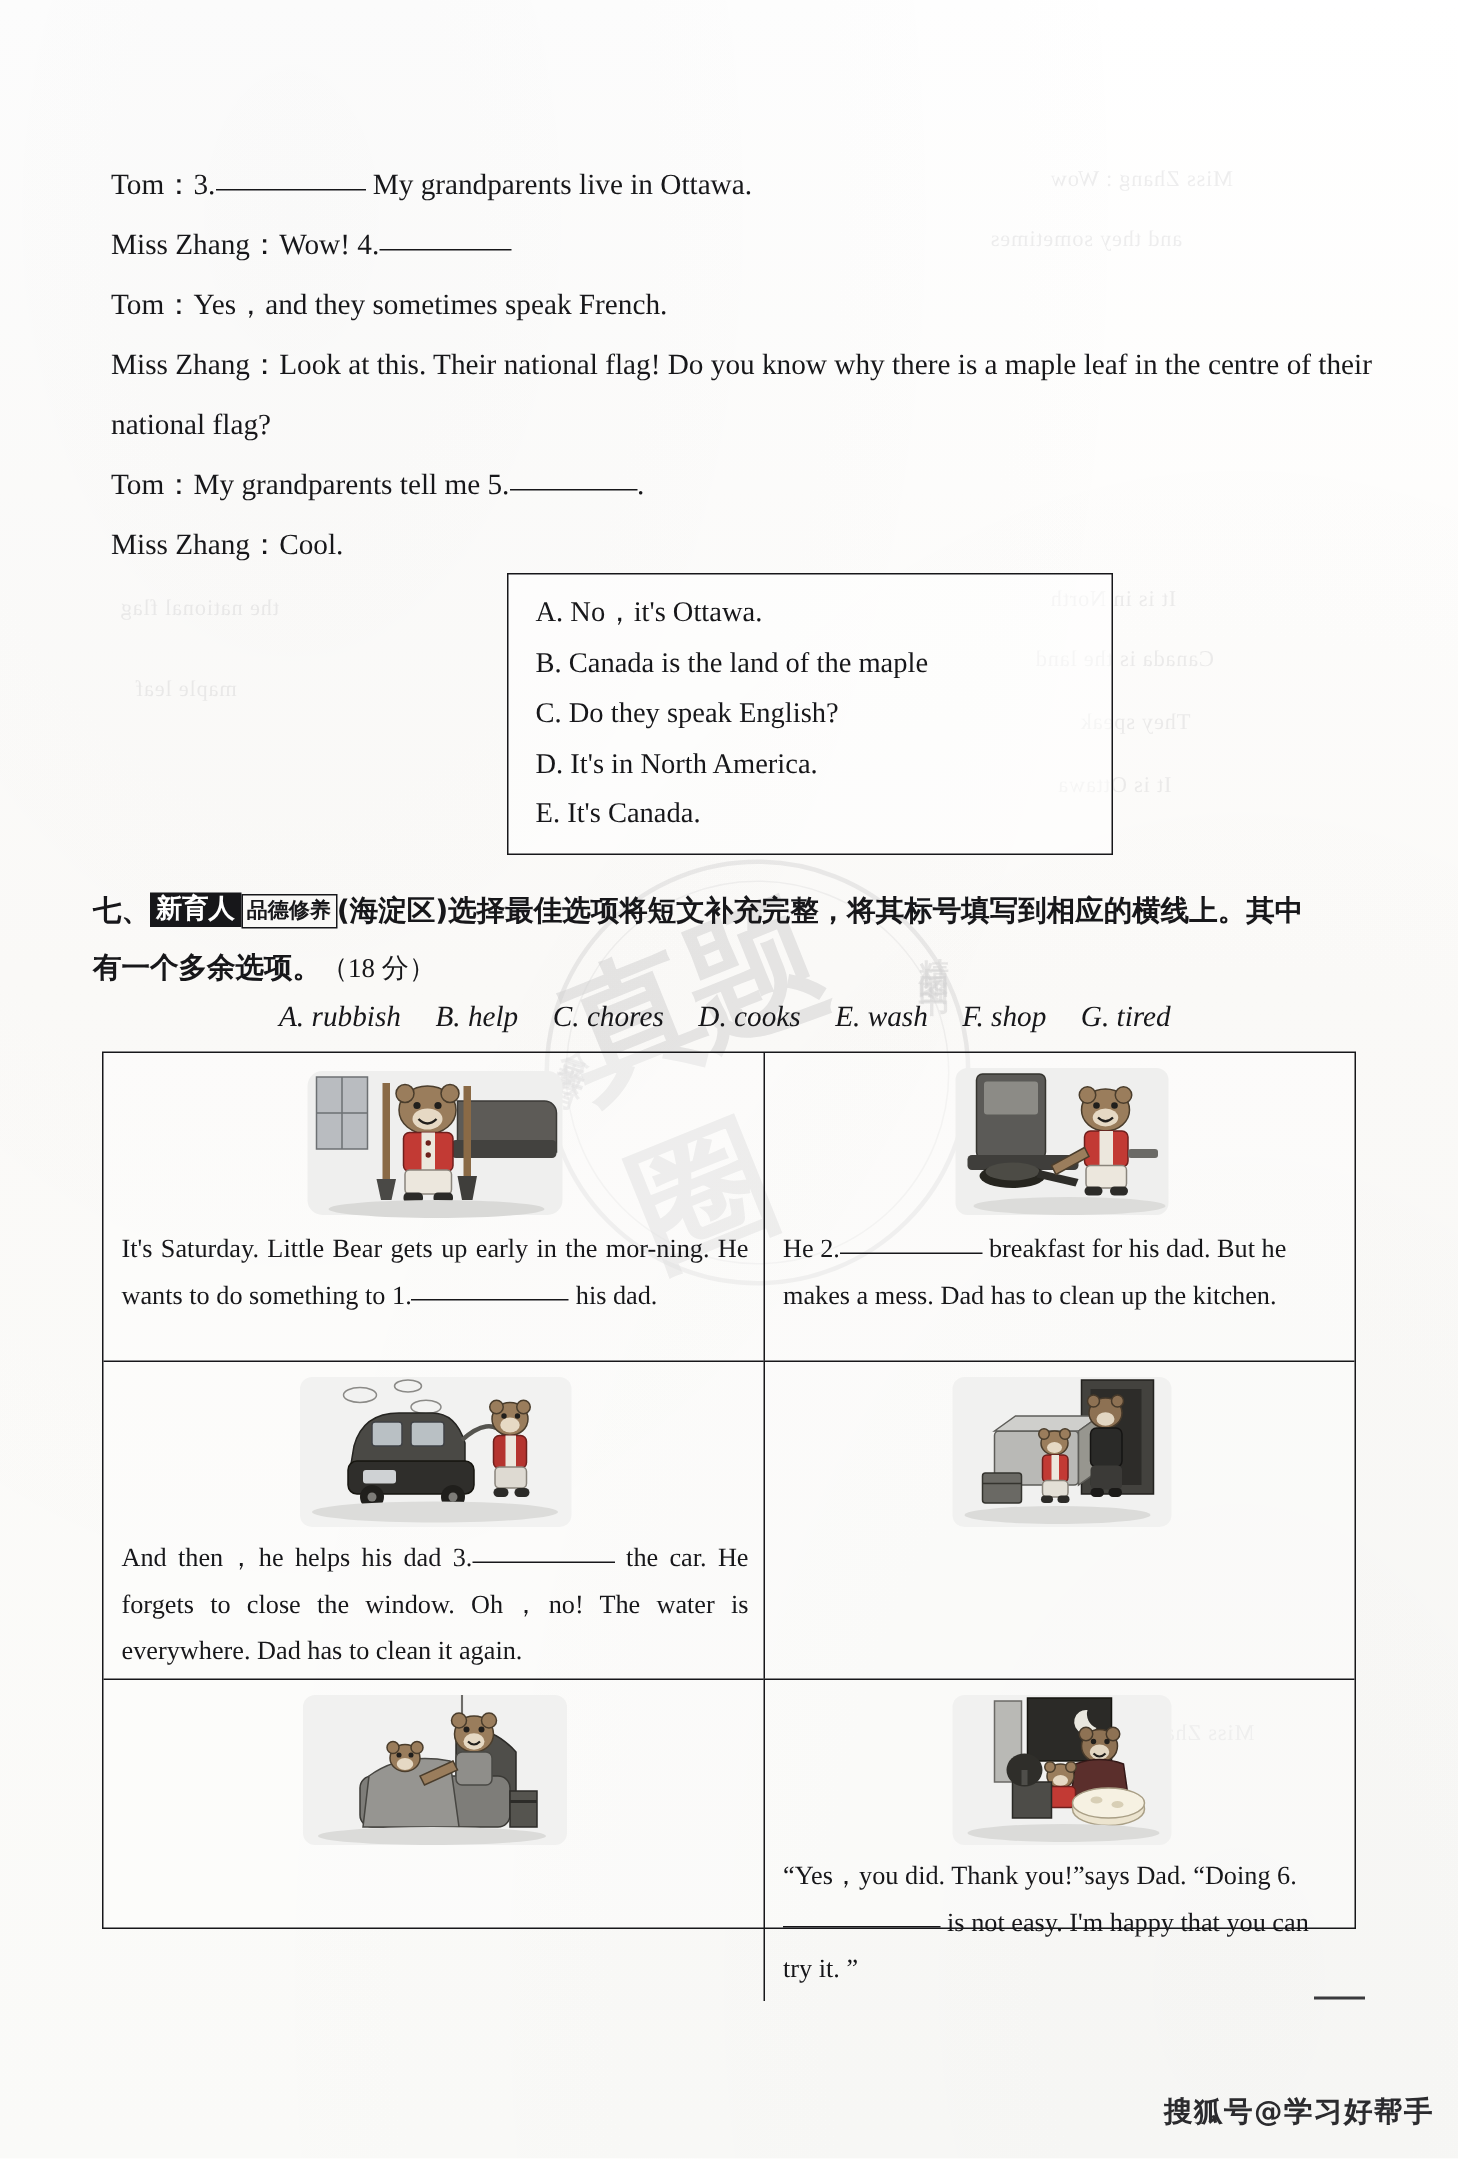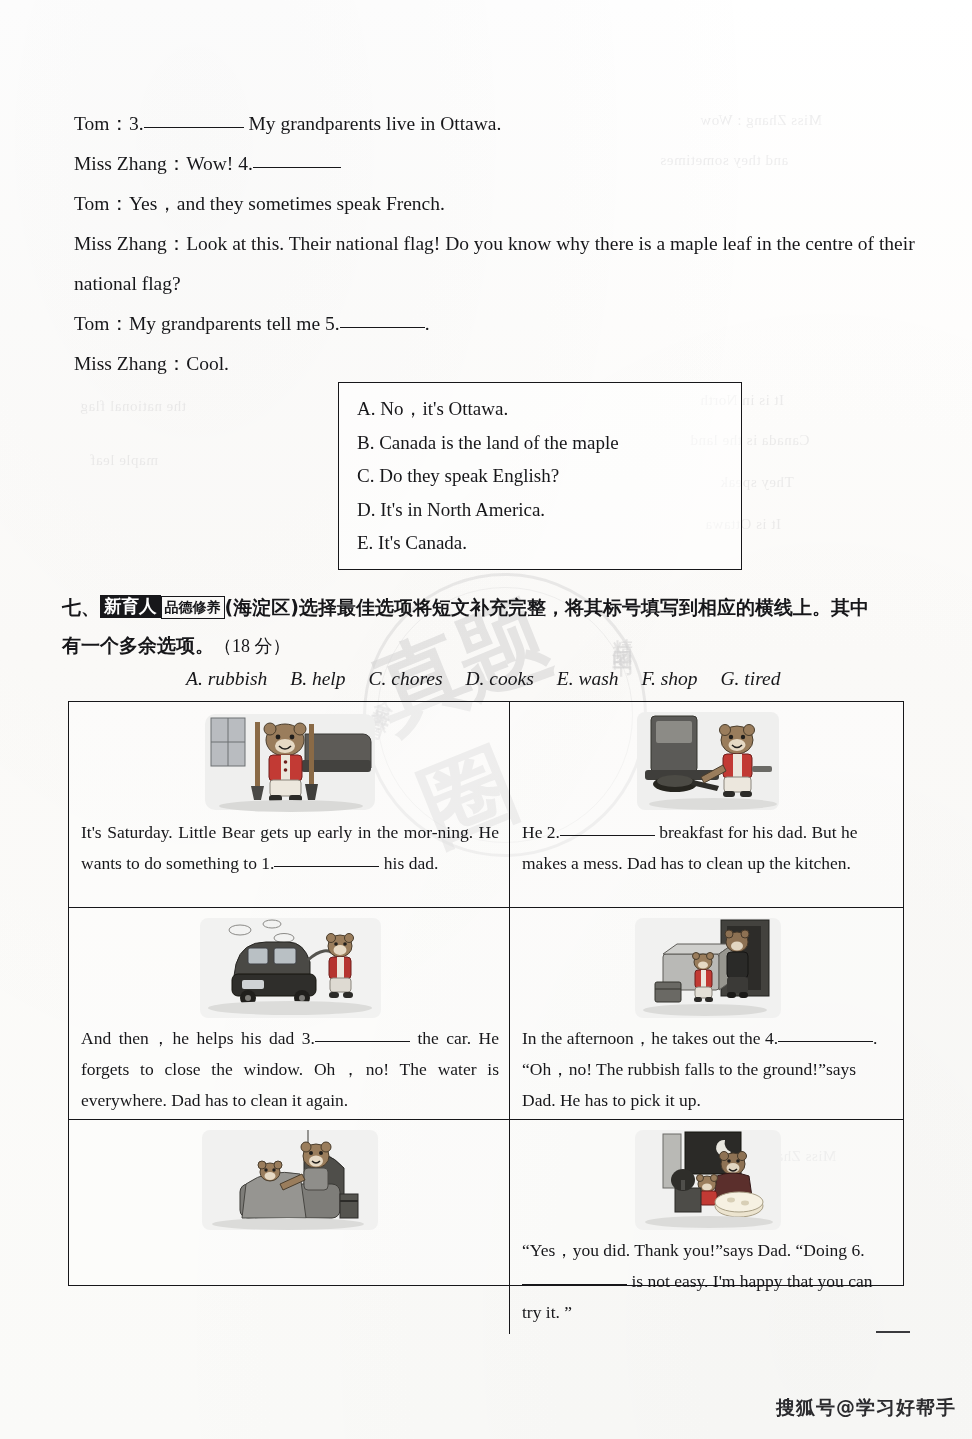--- a/index.html
+++ b/index.html
@@ -439,23 +439,20 @@
         <rect x="62" y="54" width="17" height="18" rx="3" fill="#c23a34" stroke="#6e1f1c"></rect>
         <rect x="68" y="54" width="5" height="18" fill="#ece7dd"></rect>
         <rect x="62" y="71" width="17" height="11" rx="3" fill="#e3dfd6" stroke="#8a857c"></rect>
         <rect x="61" y="81" width="8" height="5" rx="2.5" fill="#2c2b28"></rect>
         <rect x="72" y="81" width="8" height="5" rx="2.5" fill="#2c2b28"></rect>
         <rect x="22" y="66" width="26" height="20" rx="2" fill="#6a6964" stroke="#35342f"></rect>
         <line x1="22" y1="73" x2="48" y2="73" stroke="#35342f"></line>
         <ellipse cx="72" cy="94" rx="62" ry="6" fill="#dbdbd9"></ellipse>
       </svg>
     </div>
-    <div class="cell-text r">
-      <span>In the afternoon，he takes out the 4.</span><span class="blank bk-95"></span><span>. “Oh，no!  The rubbish falls to the ground!”says Dad. He has to pick it up.</span>
-    </div>
   </div>
 
   <div class="cell bT">
     <div class="pic-wrap">
       <svg width="180" height="104" viewBox="0 0 180 104">
         <rect x="2" y="2" width="176" height="100" rx="8" fill="#f1f1f0"></rect>
         <line x1="108" y1="2" x2="108" y2="26" stroke="#6e6d69" stroke-width="1.4"></line>
         <path d="M104 26 q22 -6 40 14 v42 h-40 z" fill="#4f4e4a" stroke="#2b2a27"></path>
         <rect x="40" y="56" width="100" height="34" rx="8" fill="#7e7d79" stroke="#3b3a36"></rect>
         <path d="M46 56 q22 -16 54 -10 l6 44 h-64 z" fill="#969591" stroke="#474642"></path>

